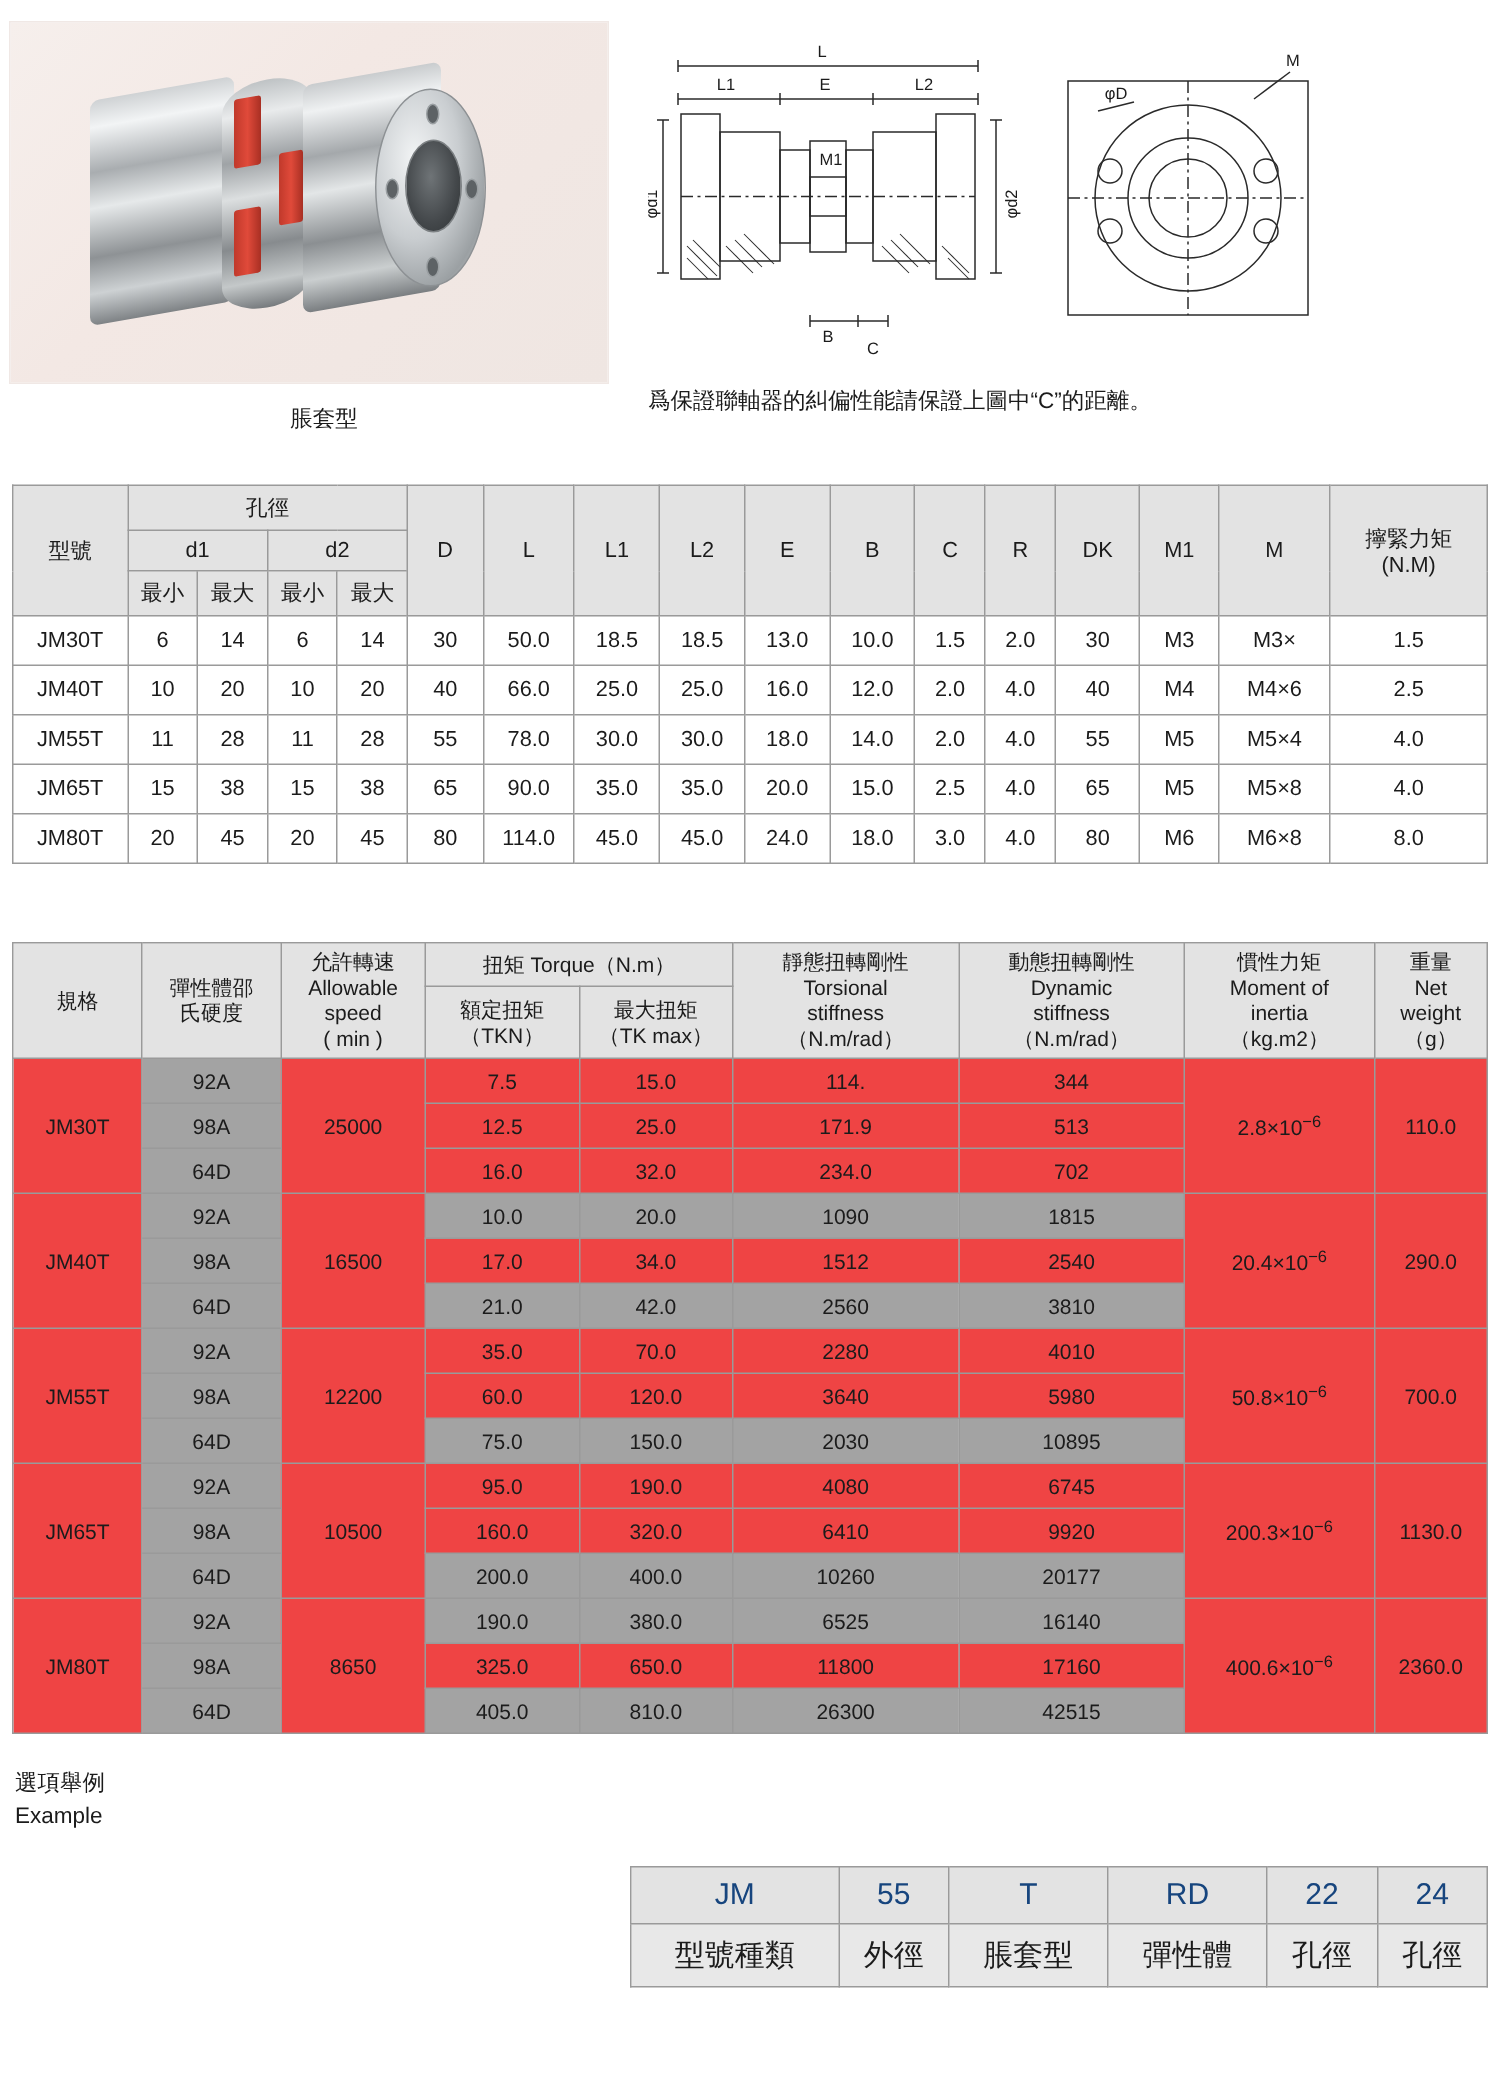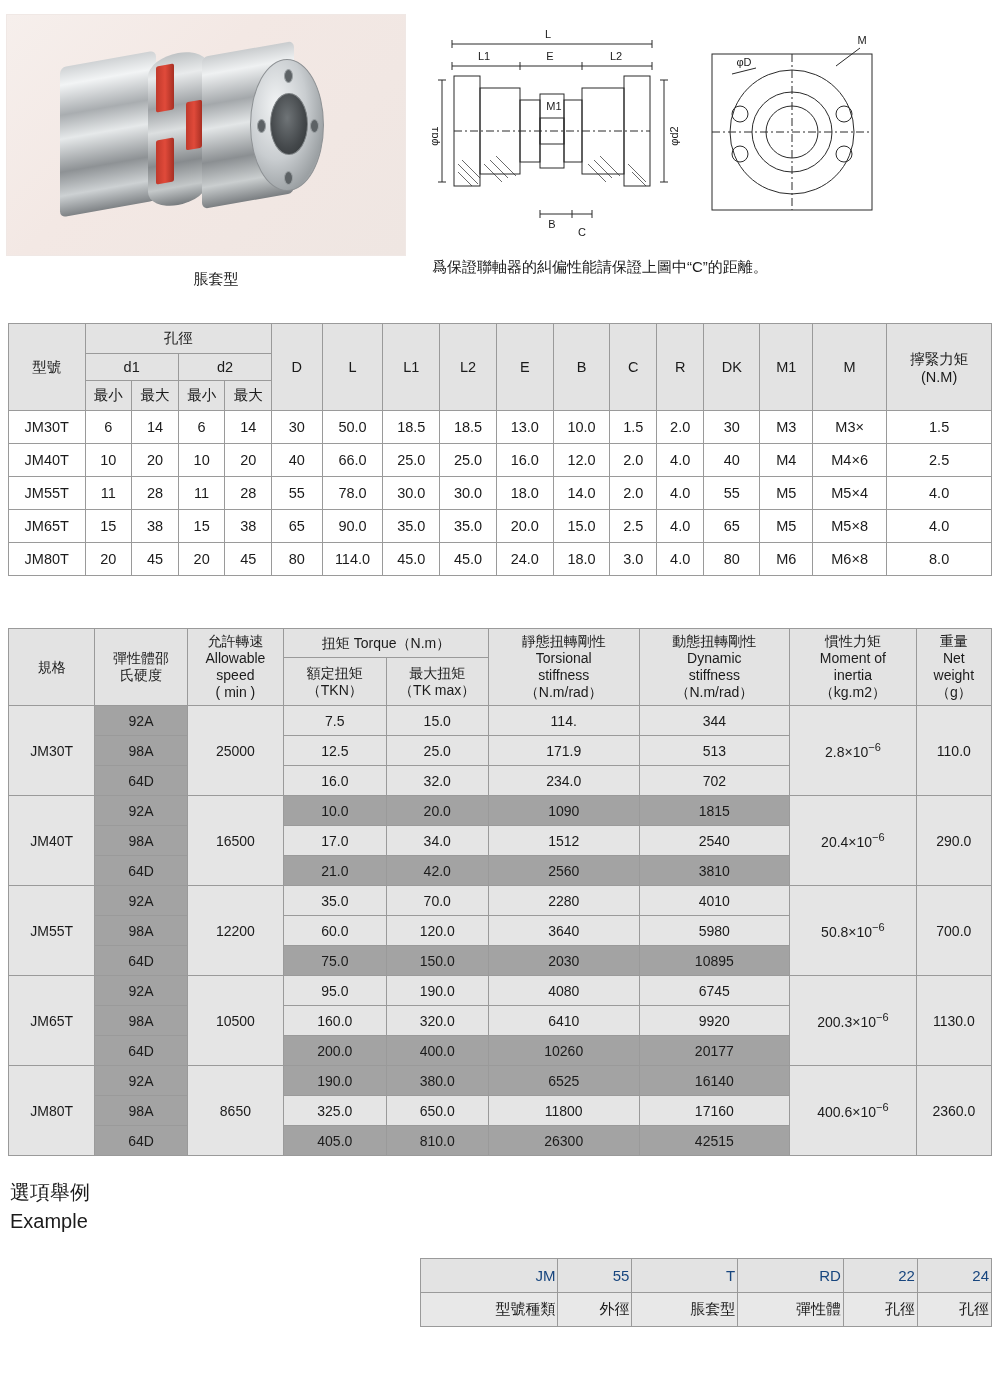--- a/index.html
+++ b/index.html
@@ -160,38 +160,38 @@
     padding: 3px 2px;
     color: #1b1b1b;
   }
   .t2 thead th {
     background: #e3e3e3;
     font-weight: normal;
     line-height: 1.22;
     padding: 4px 2px;
   }
   .t2 td.shade { background: #a3a3a3; }
-  .t2 td.plain { background: #e5e5e5; }
+  .t2 td.plain { background: #ef4444; }
   .t2 td { height: 30px; }
   .sub { font-size: 11px; vertical-align: super; }
 
   .example-label {
     margin: 22px 0 0 10px;
-    font-size: 20px;
+    font-size: 15px;
     line-height: 1.45;
   }
 
   .t3 {
     margin: 22px 0 0 420px;
     width: 572px;
   }
   .t3 th, .t3 td {
     border: 1px solid #9a9a9a;
-    text-align: right;
-    font-size: 15px;
+    text-align: center;
+    font-size: 20px;
     padding: 7px 2px;
     height: 34px;
   }
   .t3 thead th {
     background: #e3e3e3;
     font-weight: normal;
     color: #17457e;
   }
   .t3 tbody td { background: #e8e8e8; }
   .spacer { height: 26px; }

